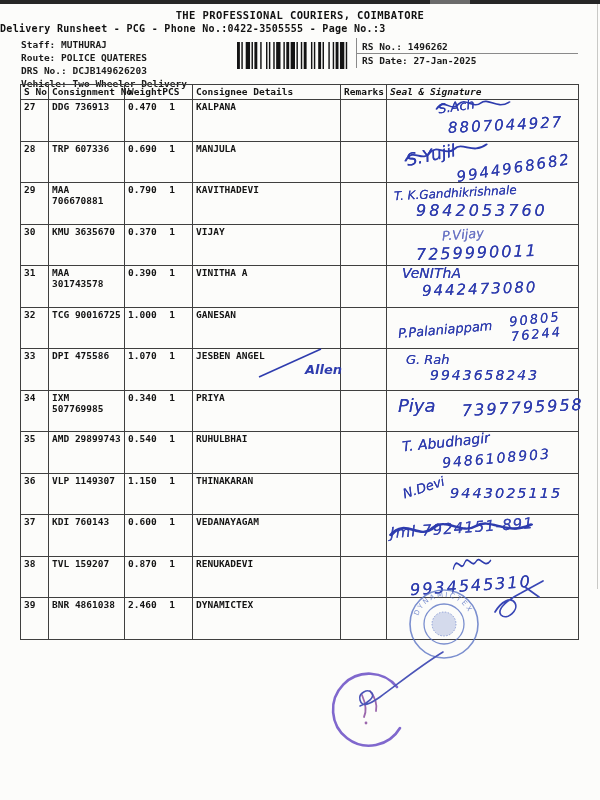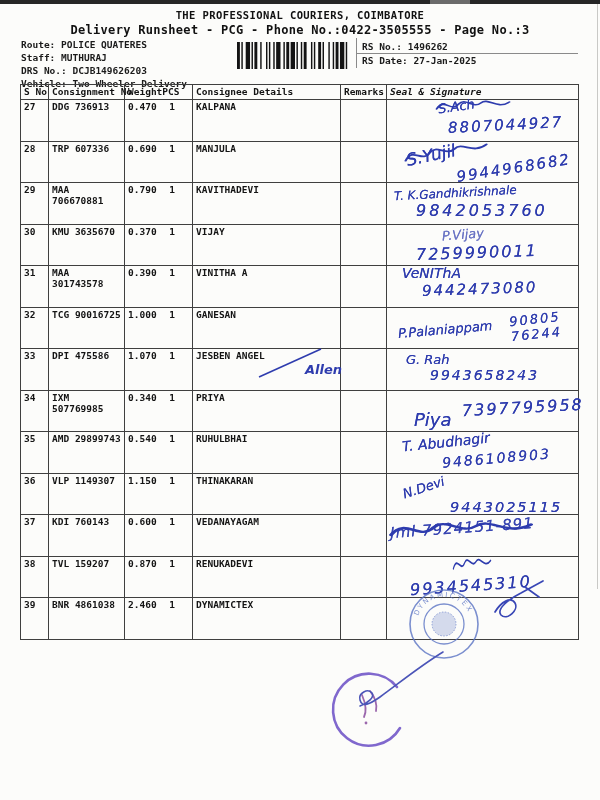--- a/index.html
+++ b/index.html
@@ -12,22 +12,22 @@
   .sheet{position:absolute;inset:0;}
   .top-strip{position:absolute;left:0;top:0;width:600px;height:4px;background:#262626;}
   .top-strip:after{content:"";position:absolute;left:430px;top:0;width:40px;height:4px;background:#6b6b6b;}
   .edge-right{position:absolute;right:2px;top:4px;width:1px;height:585px;background:#c9c9c6;}
 
   .doc-title{
     position:absolute;left:0;top:9px;width:600px;text-align:center;
     font-weight:bold;font-size:10.5px;letter-spacing:.4px;color:#111;
   }
   .doc-subtitle{
-    position:absolute;left:0;top:23px;width:600px;text-align:center;
-    font-weight:bold;font-size:12px;letter-spacing:.3px;color:#111;
+    position:absolute;left:0;top:23px;width:600px;
+    font-weight:bold;font-size:10px;letter-spacing:.3px;color:#111;
   }
   .info-block{position:absolute;left:21px;top:38px;font-size:9.5px;font-weight:bold;line-height:13px;color:#1b1b1b;}
   .info-line{white-space:pre;}
   .barcode{position:absolute;left:237px;top:42px;width:117px;height:27px;}
   .rs-block{position:absolute;left:362px;top:40px;font-size:9.5px;font-weight:bold;line-height:14px;color:#1b1b1b;}
   .rs-vline{position:absolute;left:356px;top:38px;width:1px;height:30px;background:#8a8a8a;}
   .rs-hline{position:absolute;left:356px;top:53px;width:222px;height:1px;background:#8a8a8a;}
 
   table.runsheet{
     position:absolute;left:20px;top:84px;width:558px;
@@ -60,26 +60,26 @@
   .sig-29 .sig-name{left:4px;top:2px;font-size:12px;transform:rotate(-3deg);}
   .sig-29 .sig-phone{left:26px;top:17px;font-size:16px;letter-spacing:3px;}
   .sig-30 .sig-name{left:52px;top:1px;opacity:.7;transform:rotate(-4deg);}
   .sig-30 .sig-phone{left:26px;top:17px;font-size:16px;transform:rotate(-2deg);}
   .sig-31 .sig-name{left:12px;top:-2px;font-size:14px;}
   .sig-31 .sig-phone{left:32px;top:13px;transform:rotate(-2deg);}
   .sig-32 .sig-name{left:8px;top:13px;transform:rotate(-5deg);}
   .sig-32 .sig-phone{left:120px;top:2px;width:62px;white-space:normal;line-height:15px;font-size:13px;transform:rotate(-6deg);}
   .sig-33 .sig-name{left:16px;top:2px;}
   .sig-33 .sig-phone{left:40px;top:17px;font-size:14px;}
-  .sig-34 .sig-name{left:24px;top:3px;font-size:18px;margin-top:14px;}
+  .sig-34 .sig-name{left:8px;top:3px;font-size:18px;}
   .sig-34 .sig-phone{left:72px;top:6px;font-size:16px;transform:rotate(-3deg);}
   .sig-35 .sig-name{left:12px;top:1px;transform:rotate(-6deg);font-size:14px;}
   .sig-35 .sig-phone{left:52px;top:17px;transform:rotate(-5deg);font-size:14px;}
   .sig-36 .sig-name{left:12px;top:5px;transform:rotate(-18deg);}
-  .sig-36 .sig-phone{left:60px;top:24px;font-size:14.5px;}
+  .sig-36 .sig-phone{left:60px;top:10px;font-size:14.5px;}
   .sig-37 .sig-name{left:0px;top:3px;font-size:15px;letter-spacing:1px;transform:rotate(-4deg);opacity:.95;}
   .sig-37 .sig-flourish{left:-4px;top:-2px;width:150px;height:30px;}
   .sig-38 .sig-phone{left:20px;top:18px;font-size:16px;transform:rotate(-4deg);}
   .sig-38 .sig-flourish{left:62px;top:-6px;width:40px;height:24px;}
 
   .allen-note{position:absolute;left:112px;top:13px;font-size:13px;color:#2e3cae;
     font-family:"DejaVu Sans","Liberation Sans",sans-serif;font-style:italic;}
   .allen-slash{position:absolute;left:62px;top:-4px;width:70px;height:34px;stroke:#2e3cae;stroke-width:1.6;fill:none;}
 
   .stamps-overlay{position:absolute;left:0;top:0;width:600px;height:800px;pointer-events:none;}
@@ -89,22 +89,22 @@
 
 <div class="sheet">
 
   <div class="top-strip"></div>
   <div class="edge-right"></div>
 
   <div class="doc-title">THE PROFESSIONAL COURIERS, COIMBATORE</div>
   <div class="doc-subtitle">Delivery Runsheet - PCG - Phone No.:0422-3505555 - Page No.:3</div>
 
   <div class="info-block">
+    <div class="info-line"><span>Staff:</span> <span>MUTHURAJ</span></div>
     <div class="info-line"><span>Route:</span> <span>POLICE QUATERES</span></div>
-    <div class="info-line"><span>Staff:</span> <span>MUTHURAJ</span></div>
     <div class="info-line"><span>DRS No.:</span> <span>DCJB149626203</span></div>
     <div class="info-line"><span>Vehicle:</span> <span>Two Wheeler Delivery</span></div>
   </div>
 
   <svg class="barcode" viewBox="0 0 117 27" preserveAspectRatio="none">
       <rect x="0" y="0" width="2.9" height="27" fill="#141414"></rect>
       <rect x="4.35" y="0" width="1.45" height="27" fill="#141414"></rect>
       <rect x="8.7" y="0" width="4.35" height="27" fill="#141414"></rect>
       <rect x="14.499999999999998" y="0" width="1.45" height="27" fill="#141414"></rect>
       <rect x="17.4" y="0" width="2.9" height="27" fill="#141414"></rect>

